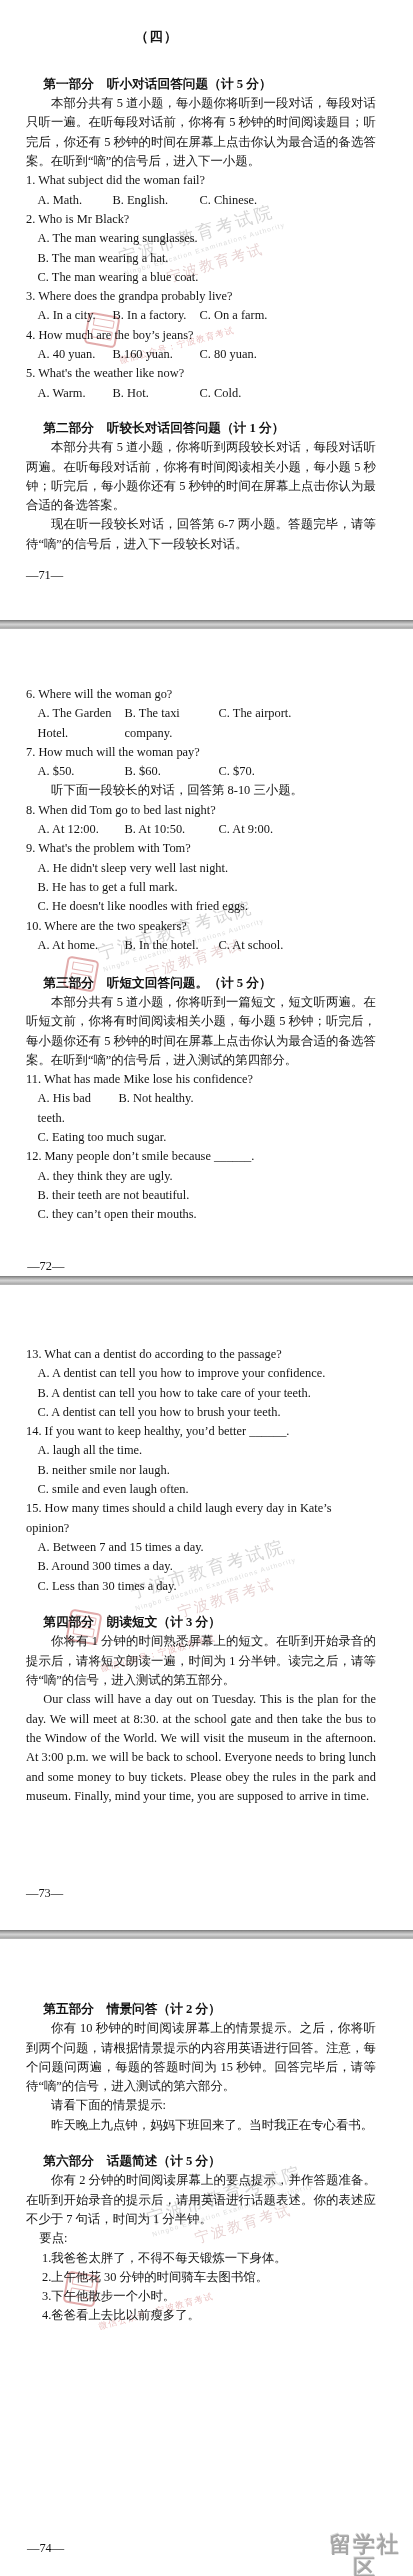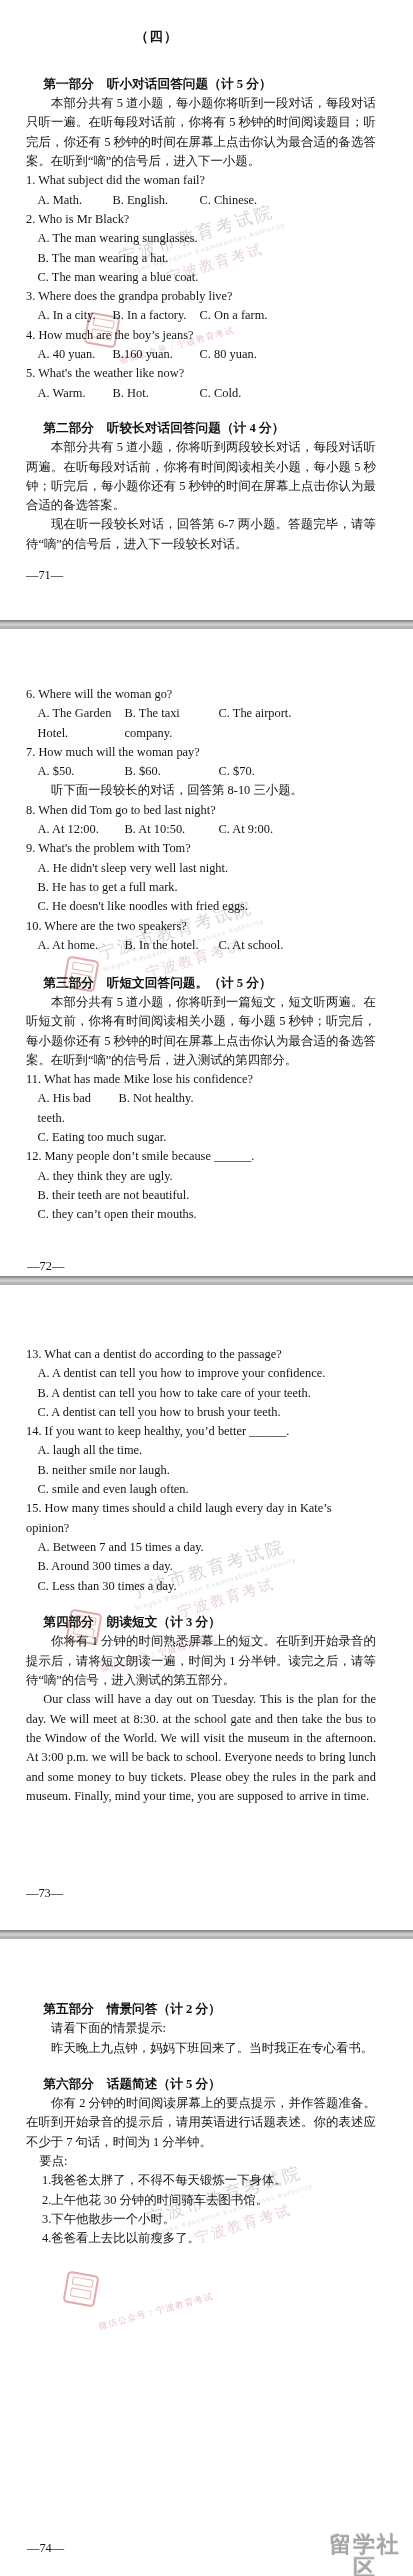--- a/index.html
+++ b/index.html
@@ -116,21 +116,21 @@
         <span>C. 80 yuan.</span>
       </div>
 
       <div class="q">5. What's the weather like now?</div>
       <div class="row3">
         <span>A. Warm.</span>
         <span>B. Hot.</span>
         <span>C. Cold.</span>
       </div>
 
-      <div class="sec-head" style="margin-top:16px;">第二部分　听较长对话回答问题（计 4 分）</div>
+      <div class="sec-head" style="margin-top:16px;">第二部分　听较长对话回答问题（计 1 分）</div>
       <p class="cn-para">本部分共有 5 道小题，你将听到两段较长对话，每段对话听两遍。在听每段对话前，你将有时间阅读相关小题，每小题 5 秒钟；听完后，每小题你还有 5 秒钟的时间在屏幕上点击你认为最合适的备选答案。</p>
       <p class="cn-para">现在听一段较长对话，回答第 6-7 两小题。答题完毕，请等待“嘀”的信号后，进入下一段较长对话。</p>
 
       <div class="pn-right" style="margin-top:11.6px;">—71—</div>
     </div>
   </div>
 
   <div class="sep" style="top:620px;"></div>
 
   <div class="page" style="top:629px;height:647px;">
@@ -214,20 +214,21 @@
 
       <div class="pn-right" style="margin-top:78px;">—73—</div>
     </div>
   </div>
 
   <div class="sep" style="top:1930px;"></div>
 
   <div class="page" style="top:1940px;height:636px;">
     <div class="content" style="padding-top:60px;">
       <div class="sec-head">第五部分　情景问答（计 2 分）</div>
+      <p class="cn-para">你有 10 秒钟的时间阅读屏幕上的情景提示。之后，你将听到两个问题，请根据情景提示的内容用英语进行回答。注意，每个问题问两遍，每题的答题时间为 15 秒钟。回答完毕后，请等待“嘀”的信号，进入测试的第六部分。</p>
       <div class="cn-line">请看下面的情景提示:</div>
       <div class="cn-line">昨天晚上九点钟，妈妈下班回来了。当时我正在专心看书。</div>
 
       <div class="sec-head" style="margin-top:17px;">第六部分　话题简述（计 5 分）</div>
       <p class="cn-para">你有 2 分钟的时间阅读屏幕上的要点提示，并作答题准备。在听到开始录音的提示后，请用英语进行话题表述。你的表述应不少于 7 句话，时间为 1 分半钟。</p>
       <div class="points-label">要点:</div>
       <div class="points">1.我爸爸太胖了，不得不每天锻炼一下身体。</div>
       <div class="points">2.上午他花 30 分钟的时间骑车去图书馆。</div>
       <div class="points">3.下午他散步一个小时。</div>
       <div class="points">4.爸爸看上去比以前瘦多了。</div>

